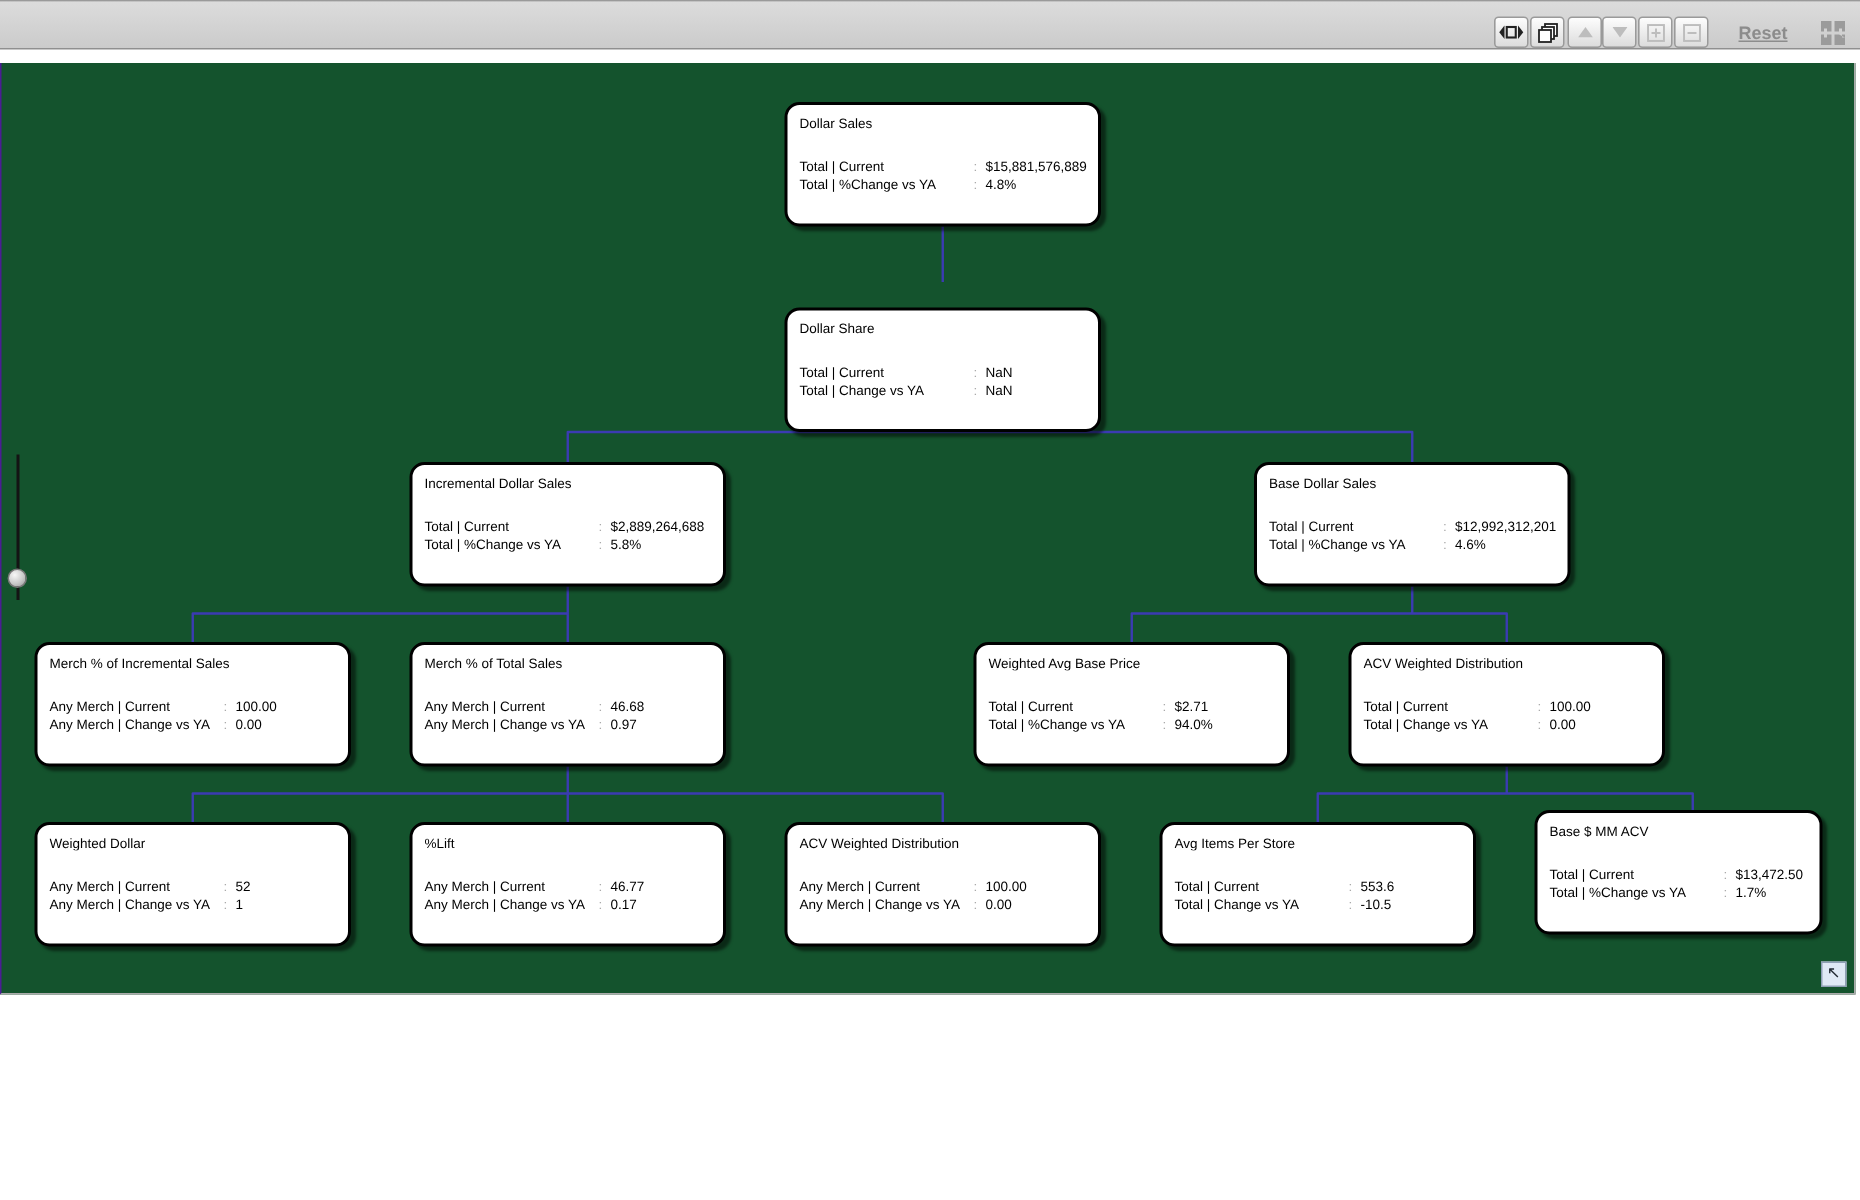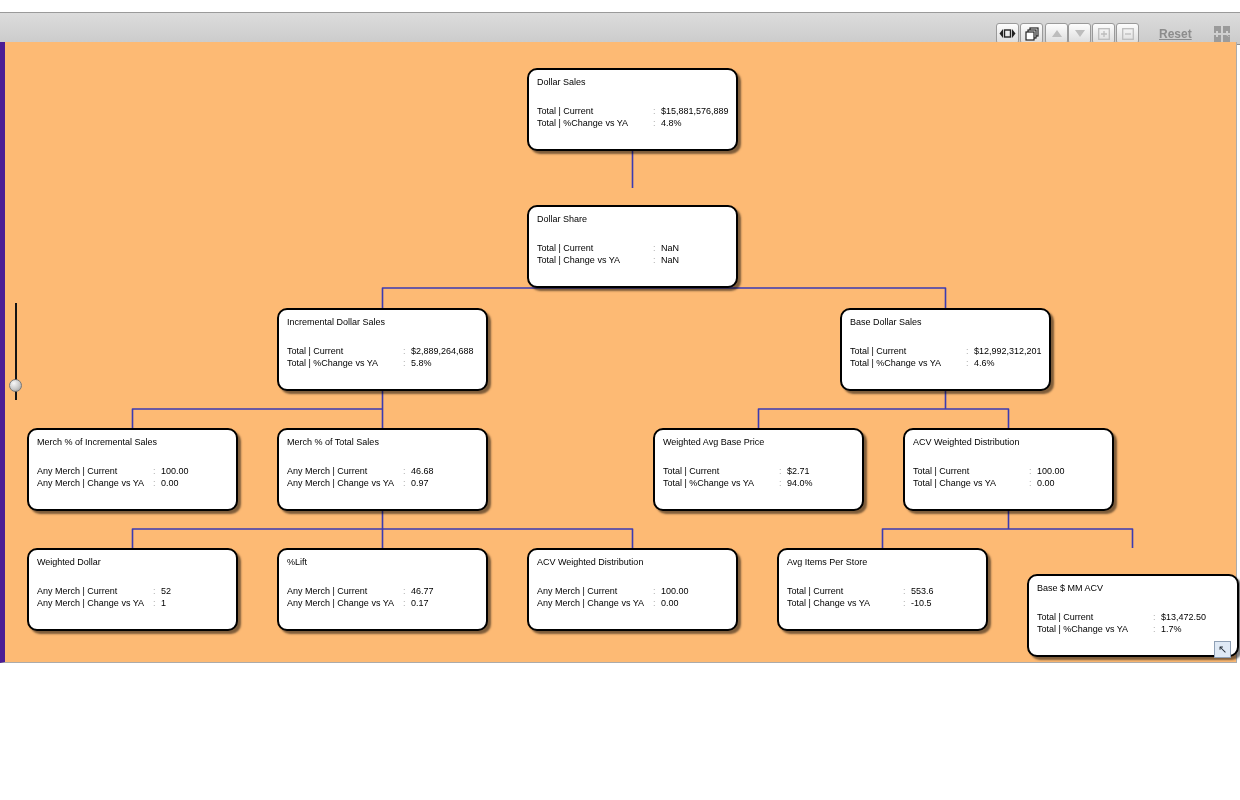--- a/index.html
+++ b/index.html
@@ -1,31 +1,31 @@
 <!DOCTYPE html>
 <html><head>
 <meta charset="utf-8">
 <style>
   * { margin:0; padding:0; box-sizing:border-box; }
   body { width:1240px; height:800px; background:#ffffff; font-family:"Liberation Sans", sans-serif; position:relative; overflow:hidden; }
 
   
-  .toolbar { position:absolute; top:12px; left:0; width:1240px; height:33px;
+  .toolbar { position:absolute; top:0; left:0; width:1240px; height:33px;
     background:linear-gradient(#dcdcdc,#cbcbcb); border-top:1px solid #9a9a9a; border-bottom:1px solid #8f8f8f; }
   .tb-btn { position:absolute; top:10px; width:23px; height:21px;
     background:linear-gradient(#fdfdfd,#dcdcdc); border:1px solid #9a9a9a; border-radius:3px;
     display:flex; align-items:center; justify-content:center; cursor:pointer; }
   .tb-btn svg { display:block; }
   .reset-link { position:absolute; top:14px; left:1159px; color:#8c8c8c; font-size:12px; font-weight:bold;
     text-decoration:underline; cursor:pointer; }
   .grid-icon { position:absolute; top:13px; left:1214px; width:16px; height:16px; }
 
   
-  .canvas { position:absolute; top:42px; left:0; width:1237px; height:621px; background:#fdba74;
-    border-left:5px solid #4c1d95; border-right:1px solid #ababab; border-bottom:1px solid #ababab; }
+  .canvas { position:absolute; top:42px; left:0; width:1237px; height:621px; background:#14532d;
+    border-left:1px solid #4c1d95; border-right:1px solid #ababab; border-bottom:1px solid #ababab; }
   .connector-svg { position:absolute; top:0; left:0; width:1235px; height:620px; pointer-events:none; }
 
   
   .node { position:absolute; width:211px; height:83px; background:#fff; border:2px solid #000;
     border-radius:10px; box-shadow:3px 3px 2px rgba(0,0,0,0.5); cursor:pointer; }
   .node-title { position:absolute; top:7px; left:8px; right:6px; font-size:9px; color:#000; white-space:nowrap; overflow:hidden; }
   .m-row { position:absolute; left:8px; right:4px; height:11px; font-size:9px; color:#000; white-space:nowrap; }
   .m-row.r1 { top:36px; } .m-row.r2 { top:48px; }
   .m-label { position:absolute; left:0; top:0; }
   .m-colon { position:absolute; left:116px; top:0; color:#aaa; }
@@ -279,21 +279,21 @@
         <span class="m-colon">:</span>
         <span class="m-value">553.6</span>
       </div>
     <div class="m-row r2">
       <span class="m-label">Total | Change vs YA</span>
         <span class="m-colon">:</span>
         <span class="m-value">-10.5</span>
       </div>
   </div>
 
-  <div class="node" style="left:1022px; top:532px; width:212px;">
+  <div class="node" style="left:1022px; top:498px; width:192px;">
     <div class="node-title">Base $ MM ACV</div>
     <div class="m-row r1">
       <span class="m-label">Total | Current</span>
         <span class="m-colon">:</span>
         <span class="m-value">$13,472.50</span>
       </div>
     <div class="m-row r2">
       <span class="m-label">Total | %Change vs YA</span>
         <span class="m-colon">:</span>
         <span class="m-value">1.7%</span>

